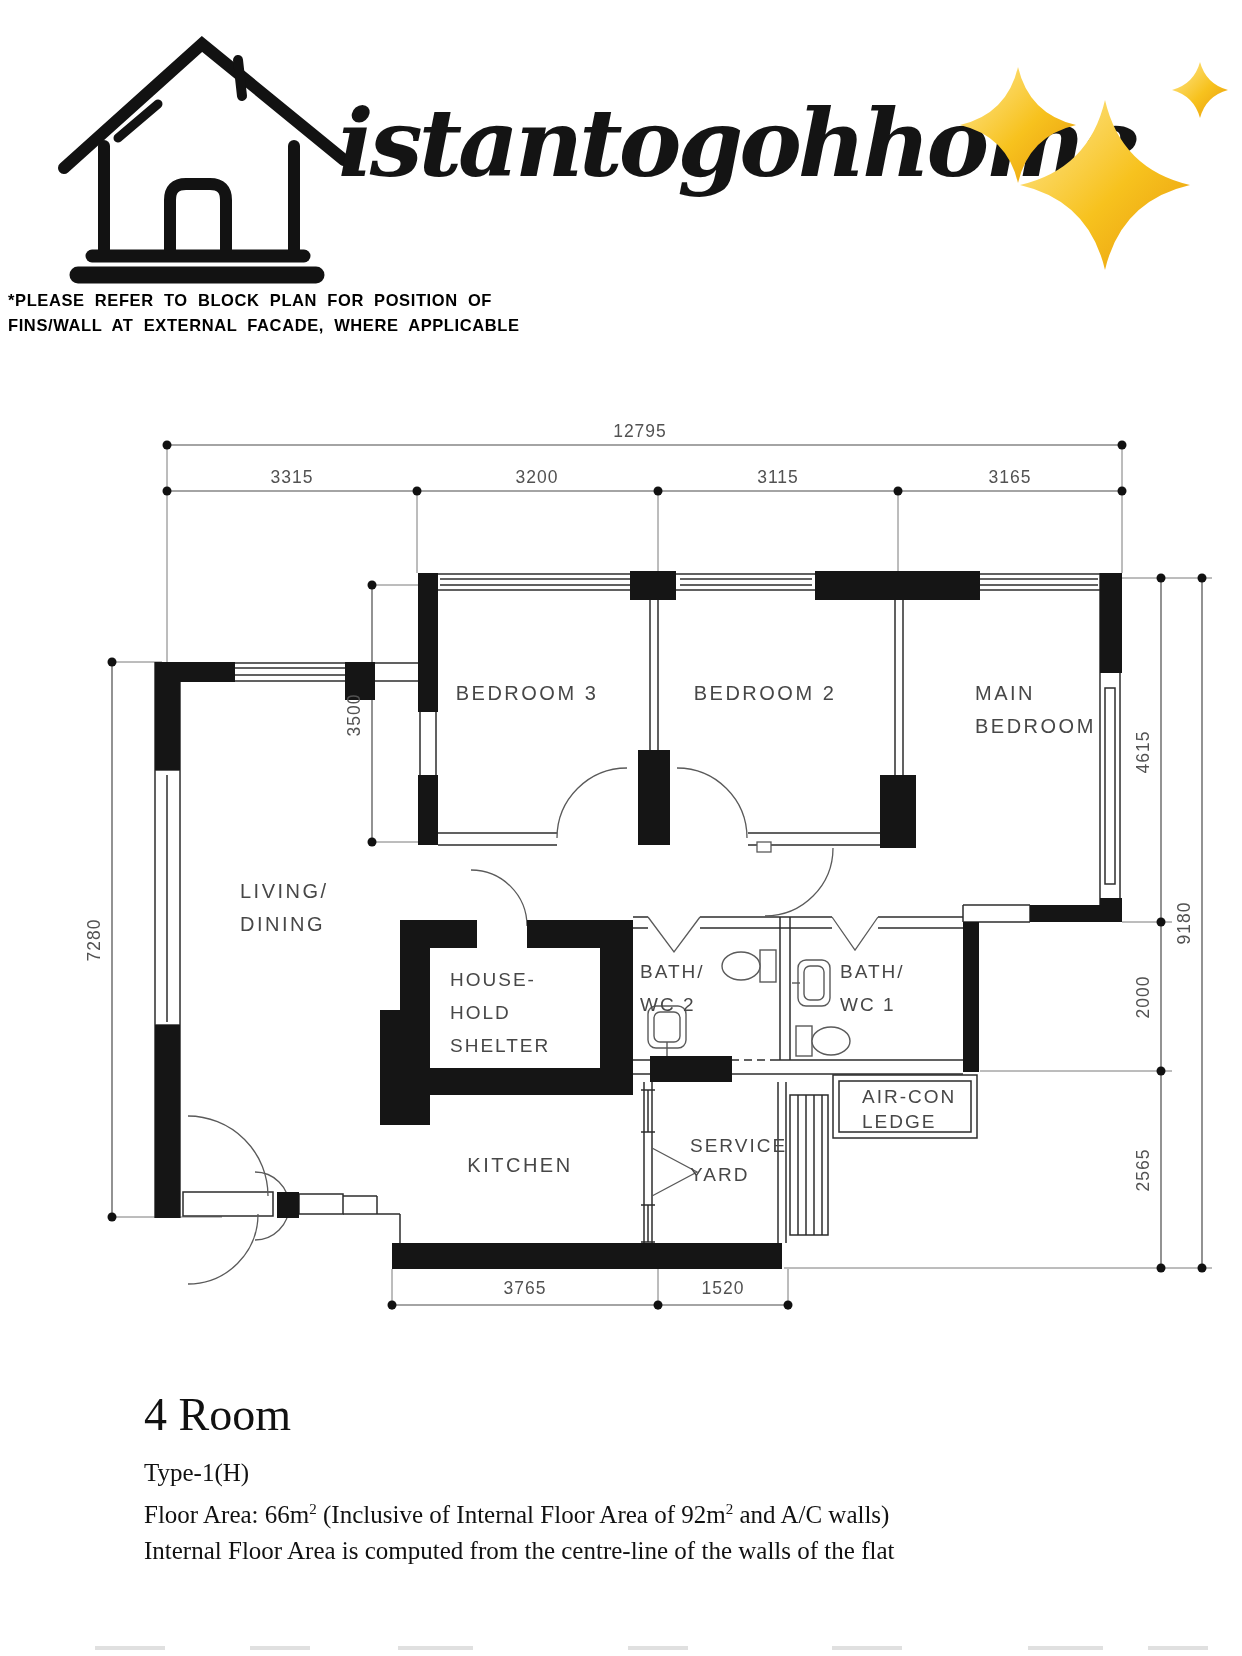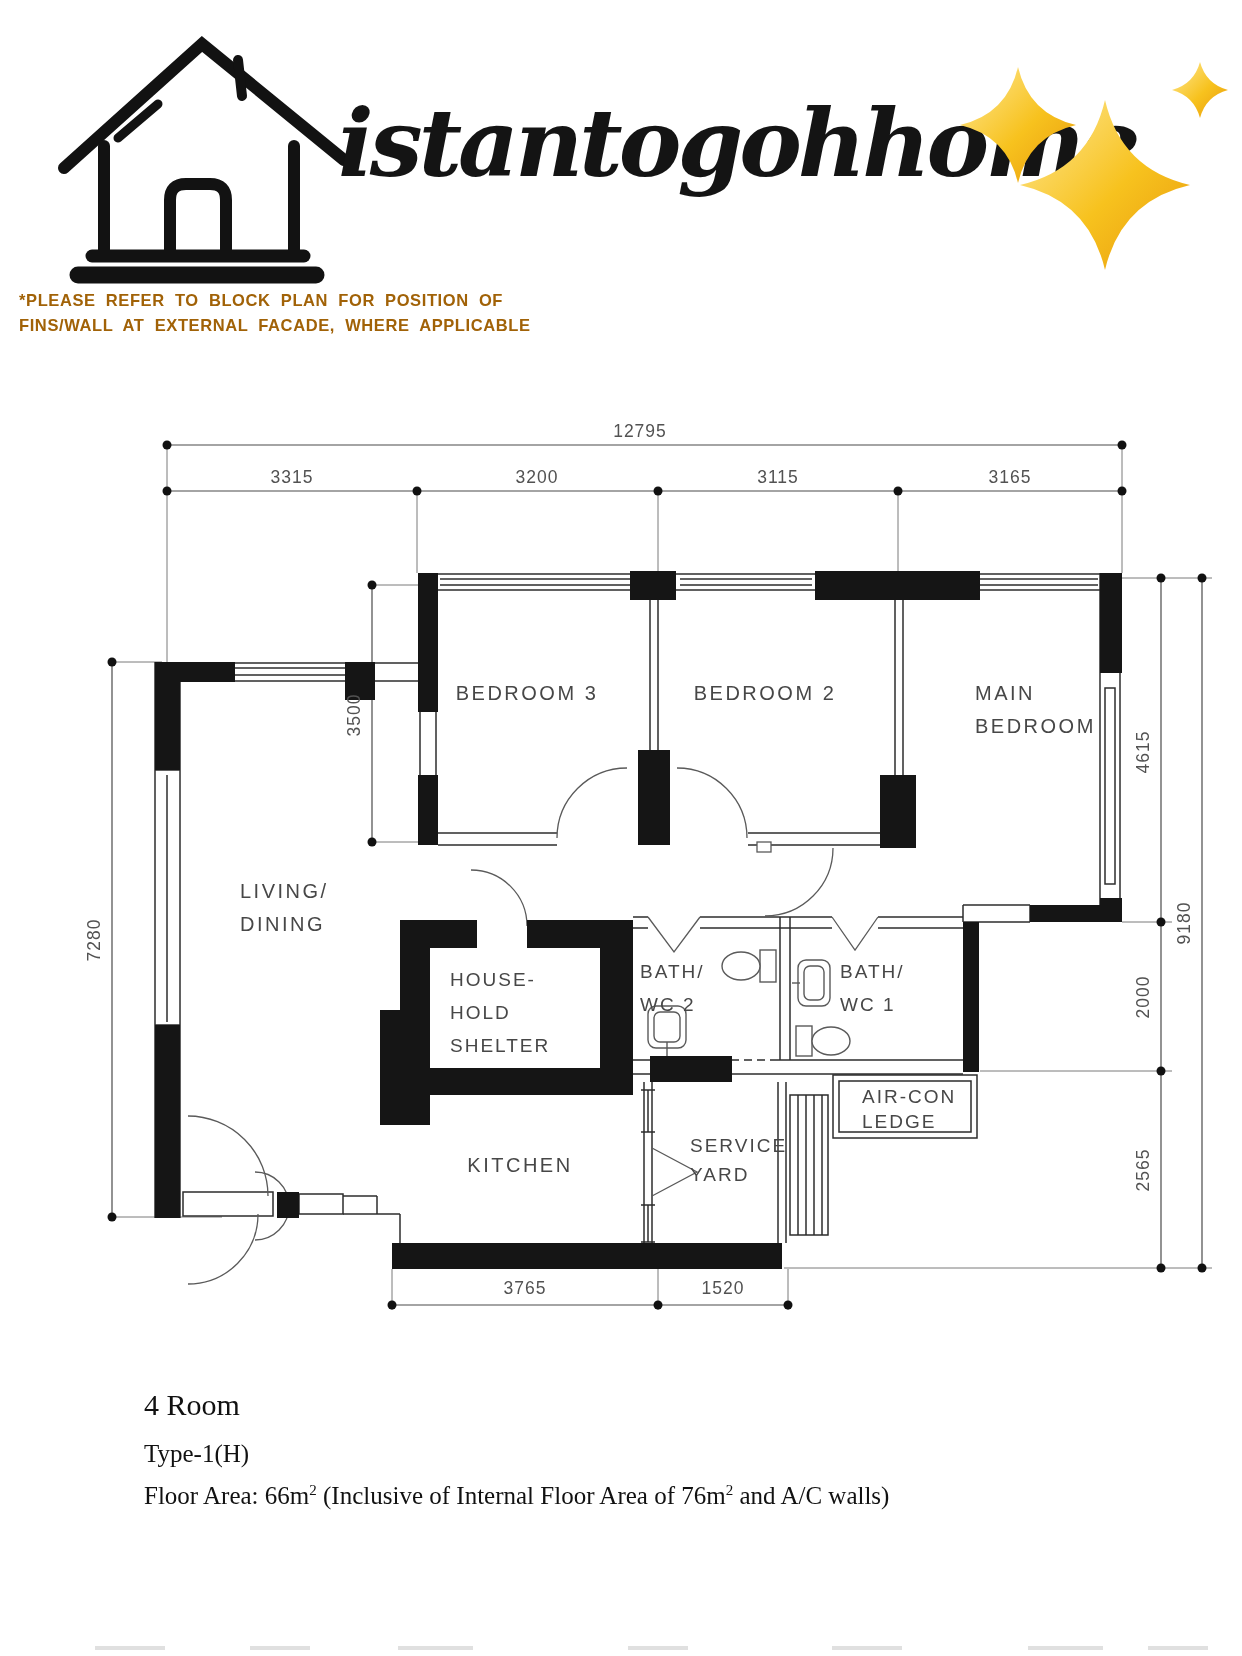--- a/index.html
+++ b/index.html
@@ -5,35 +5,35 @@
   html,body{margin:0;padding:0;background:#ffffff;}
   .page{position:relative;width:1242px;height:1656px;background:#fff;overflow:hidden;
         font-family:"Liberation Sans",sans-serif;}
   
   .logo-svg{position:absolute;left:52px;top:16px;}
   .brand{position:absolute;left:338px;top:88px;width:660px;
          font-family:"DejaVu Serif","Liberation Serif",serif;
          font-style:italic;font-weight:700;font-size:94px;color:#141414;
          letter-spacing:-4px;white-space:nowrap;}
   .sparkles-svg{position:absolute;left:940px;top:40px;}
-  .note{position:absolute;left:19px;top:288px;
-        font-size:16.5px;line-height:25px;color:#a16207;
+  .note{position:absolute;left:8px;top:288px;
+        font-size:16.5px;line-height:25px;color:#000000;
         letter-spacing:0.6px;word-spacing:5px;font-weight:600;white-space:pre;}
   
   .plan-svg{position:absolute;left:0;top:0;}
   .plan-label{font-family:"Liberation Sans",sans-serif;font-size:20px;
               letter-spacing:2.5px;fill:#474747;}
   .plan-label-sm{font-family:"Liberation Sans",sans-serif;font-size:19px;
               letter-spacing:2px;fill:#474747;}
   .dim-text{font-family:"Liberation Sans",sans-serif;font-size:17.5px;
             letter-spacing:1px;fill:#525252;}
   
   .footer{position:absolute;left:144px;top:1388px;color:#111;
           font-family:"Liberation Serif",serif;}
-  .footer .f-title{font-size:30px;margin:0 0 14px 0;font-weight:400;}
+  .footer .f-title{font-size:46px;margin:0 0 14px 0;font-weight:400;}
   .footer .f-line{font-size:25px;line-height:36px;}
   .footer sup{font-size:15px;}
   .edge-artifacts{position:absolute;left:0;top:1644px;width:1242px;height:12px;}
   .edge-artifacts div{position:absolute;top:2px;height:4px;background:#c7c7c7;opacity:.55;}
 </style>
 </head>
 <body>
 
 <div class="page">
 
@@ -304,21 +304,22 @@
       <text class="dim-text" x="1149" y="1170" text-anchor="middle" transform="rotate(-90 1149 1170)">2565</text>
       <text class="dim-text" x="1190" y="923" text-anchor="middle" transform="rotate(-90 1190 923)">9180</text>
       <text class="dim-text" x="525" y="1294" text-anchor="middle">3765</text>
       <text class="dim-text" x="723" y="1294" text-anchor="middle">1520</text>
     </g>
   </svg>
 
   <div class="footer">
     <div class="f-title">4 Room</div>
     <div class="f-line">Type-1(H)</div>
-    <div class="f-line"><span>Floor Area: 66m</span><sup>2</sup><span> (Inclusive of Internal Floor Area of 76m</span><sup>2</sup><span> and A/C walls)</span></div>
+    <div class="f-line"><span>Floor Area: 66m</span><sup>2</sup><span> (Inclusive of Internal Floor Area of 92m</span><sup>2</sup><span> and A/C walls)</span></div>
+    <div class="f-line">Internal Floor Area is computed from the centre-line of the walls of the flat</div>
   </div>
 
   <div class="edge-artifacts">
     <div style="left:95px;width:70px;"></div>
     <div style="left:250px;width:60px;"></div>
     <div style="left:398px;width:75px;"></div>
     <div style="left:628px;width:60px;"></div>
     <div style="left:832px;width:70px;"></div>
     <div style="left:1028px;width:75px;"></div>
     <div style="left:1148px;width:60px;"></div>

